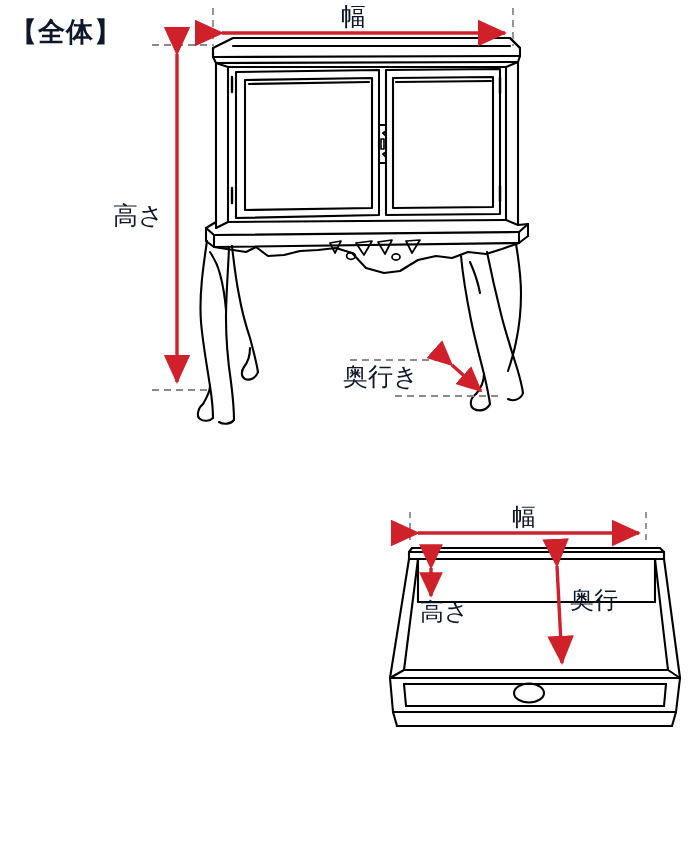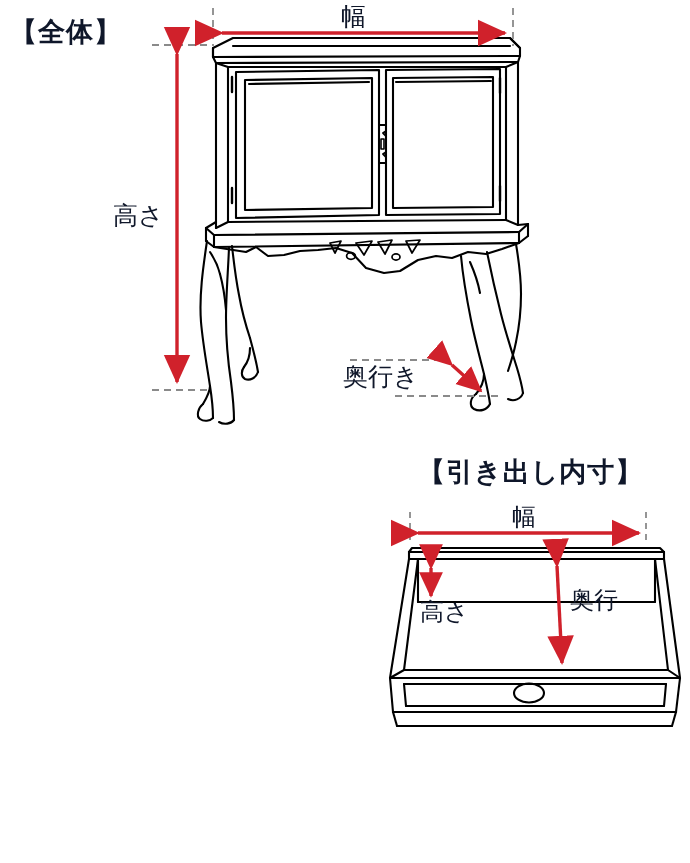--- a/index.html
+++ b/index.html
@@ -250,21 +250,20 @@
   </svg>
 
   <div class="label section-title" id="title-overall">【全体】</div>
 
   <div class="label dim-label" id="lbl-w-overall">幅</div>
 
   <div class="label dim-label" id="lbl-h-overall">高さ</div>
 
   <div class="label dim-label" id="lbl-d-overall">奥行き</div>
 
-  <div class="label section-title" id="title-drawer">【引き出し内寸】</div>
 
   <div class="label dim-label-small" id="lbl-w-drawer">幅</div>
 
   <div class="label dim-label-small" id="lbl-h-drawer">高さ</div>
 
   <div class="label dim-label-small" id="lbl-d-drawer">奥行</div>
 
 </div>
 
 </body></html>

